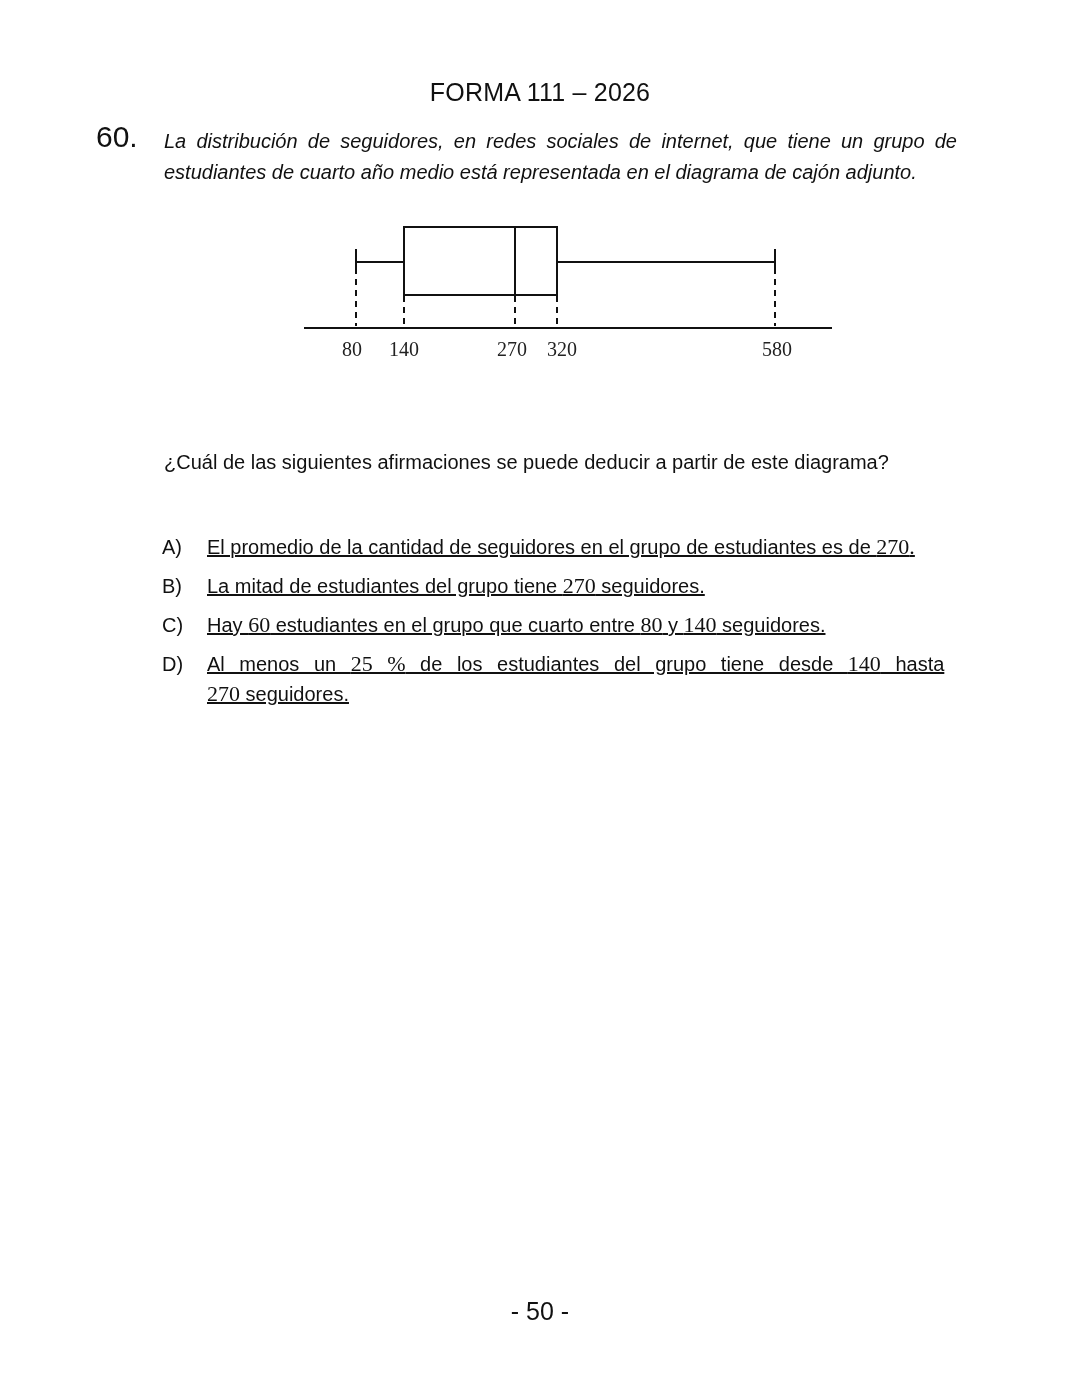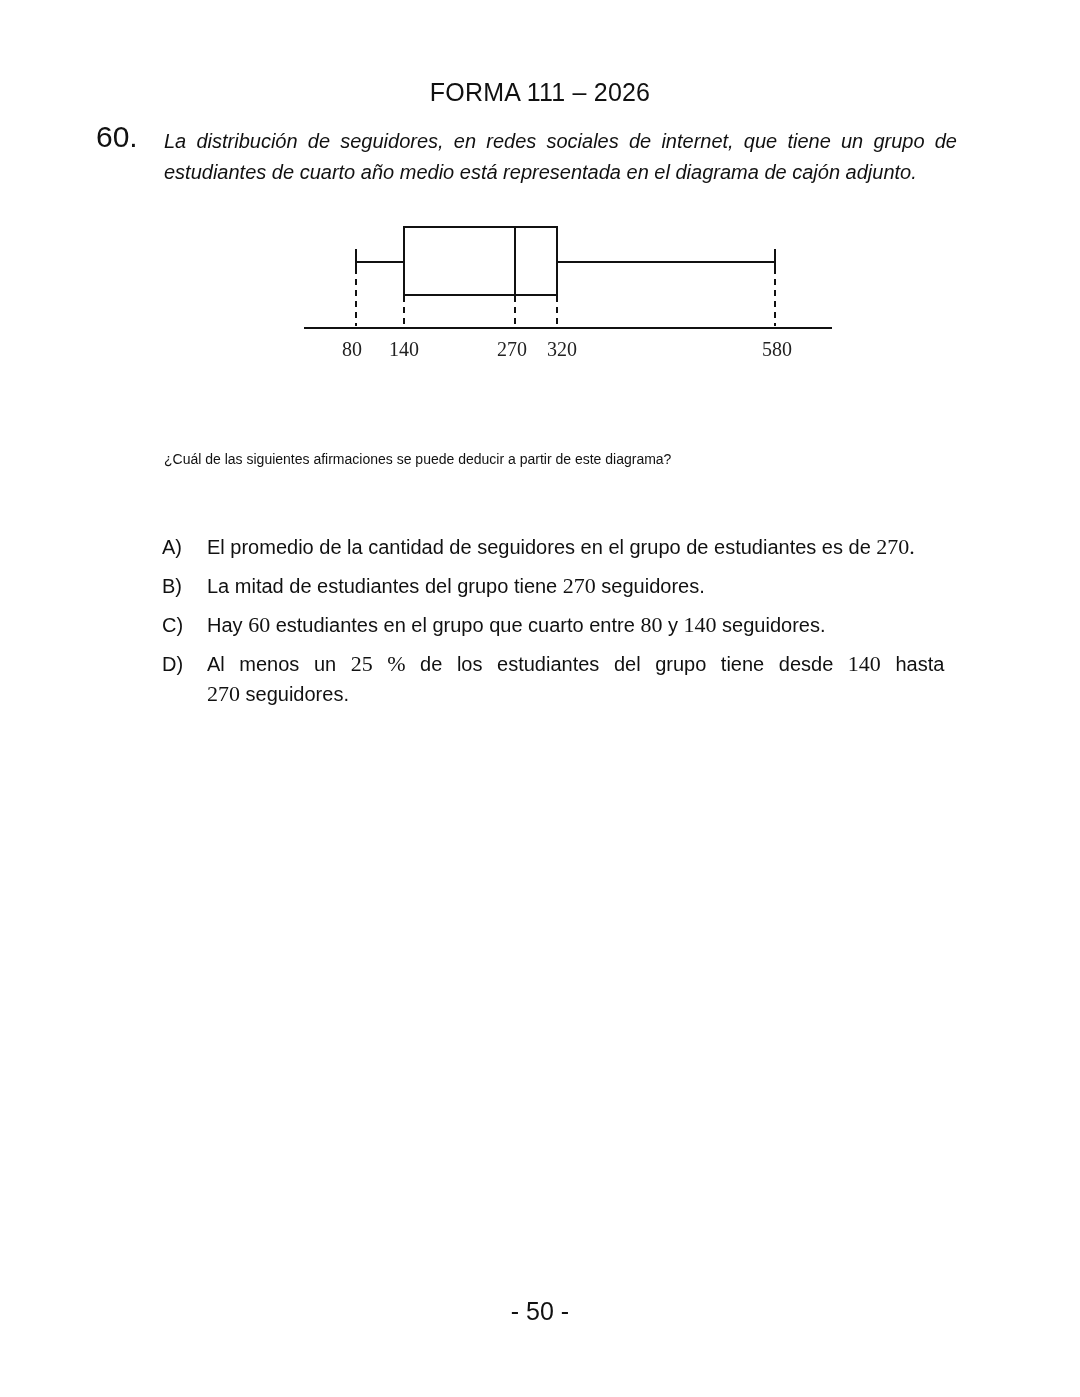--- a/index.html
+++ b/index.html
@@ -28,26 +28,26 @@
     .chart svg { position: absolute; left: 0; top: 0; }
     .tick-label {
       position: absolute; top: 118px; font-family: "Liberation Serif", "DejaVu Serif", serif;
       font-size: 20px; transform: translateX(-50%); color: #222;
     }
     .xlabel {
       position: absolute; top: 156px; left: 0; width: 498px; text-align: center;
       font-size: 20px;
     }
     .question {
-      position: absolute; left: 164px; top: 451px; font-size: 14px;
+      position: absolute; left: 164px; top: 451px; font-size: 20px;
     }
     .options { position: absolute; left: 160px; top: 532px; width: 797px; }
     .opt { position: relative; font-size: 20px; line-height: 30px; margin-bottom: 9px; }
     .opt .letter { position: absolute; left: 2px; top: 0; }
-    .opt .text { margin-left: 47px; display: block; }
+    .opt .text { margin-left: 47px; display: block; text-decoration: underline; }
     .opt.justify .text { text-align: justify; text-align-last: left; }
     .math { font-family: "Liberation Serif", "DejaVu Serif", serif; font-size: 22px; }
     .footer {
       position: absolute; top: 1297px; left: 0; width: 1080px; text-align: center;
       font-size: 25px;
     }
   </style>
 </head>
 <body>
 

